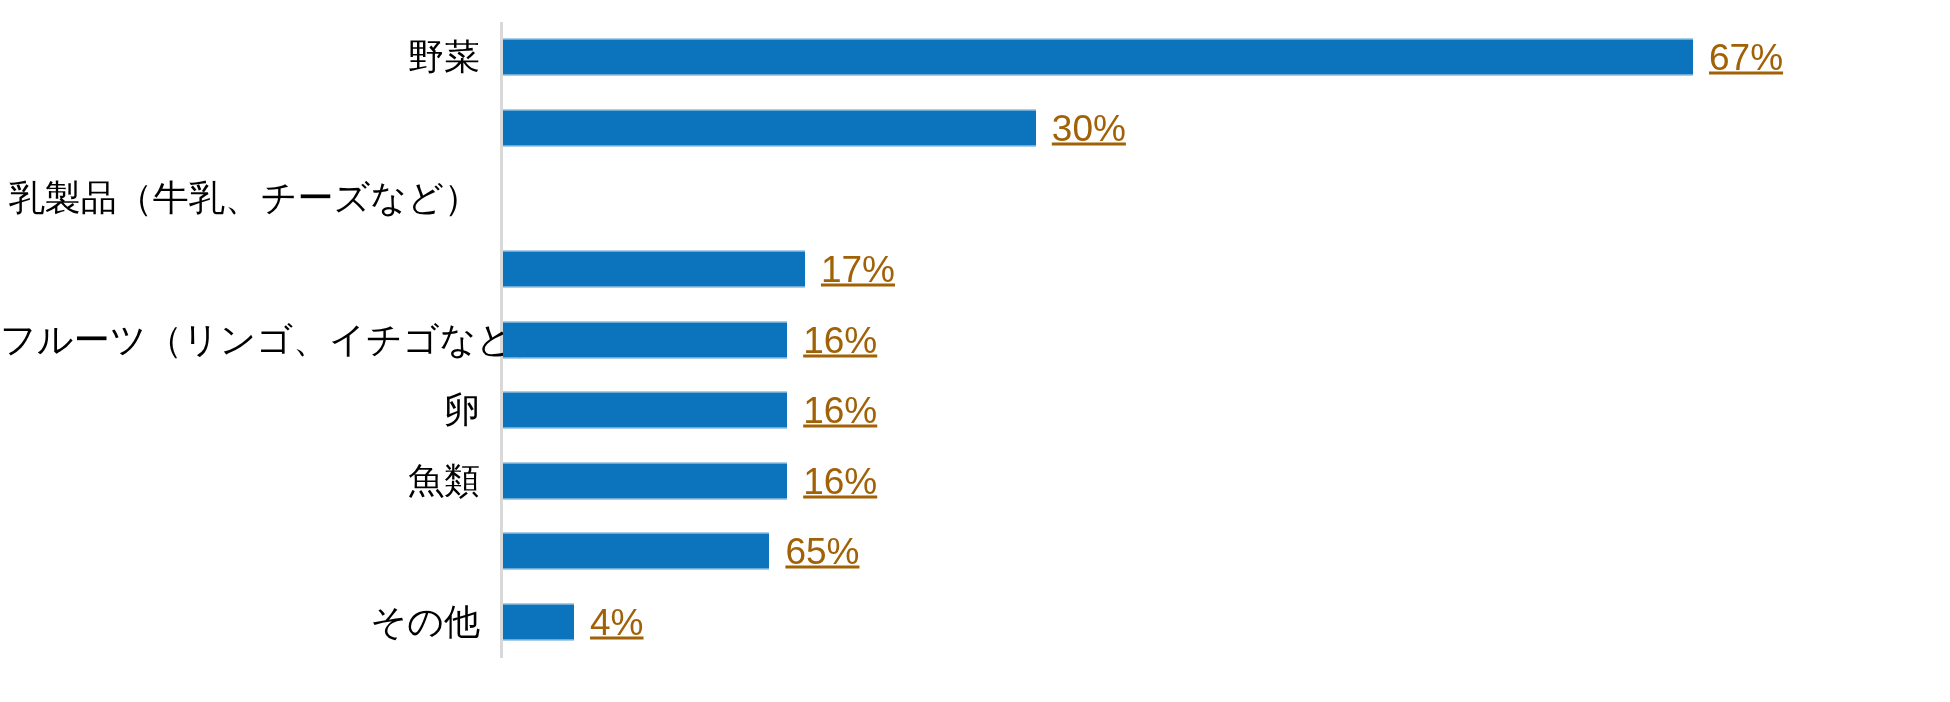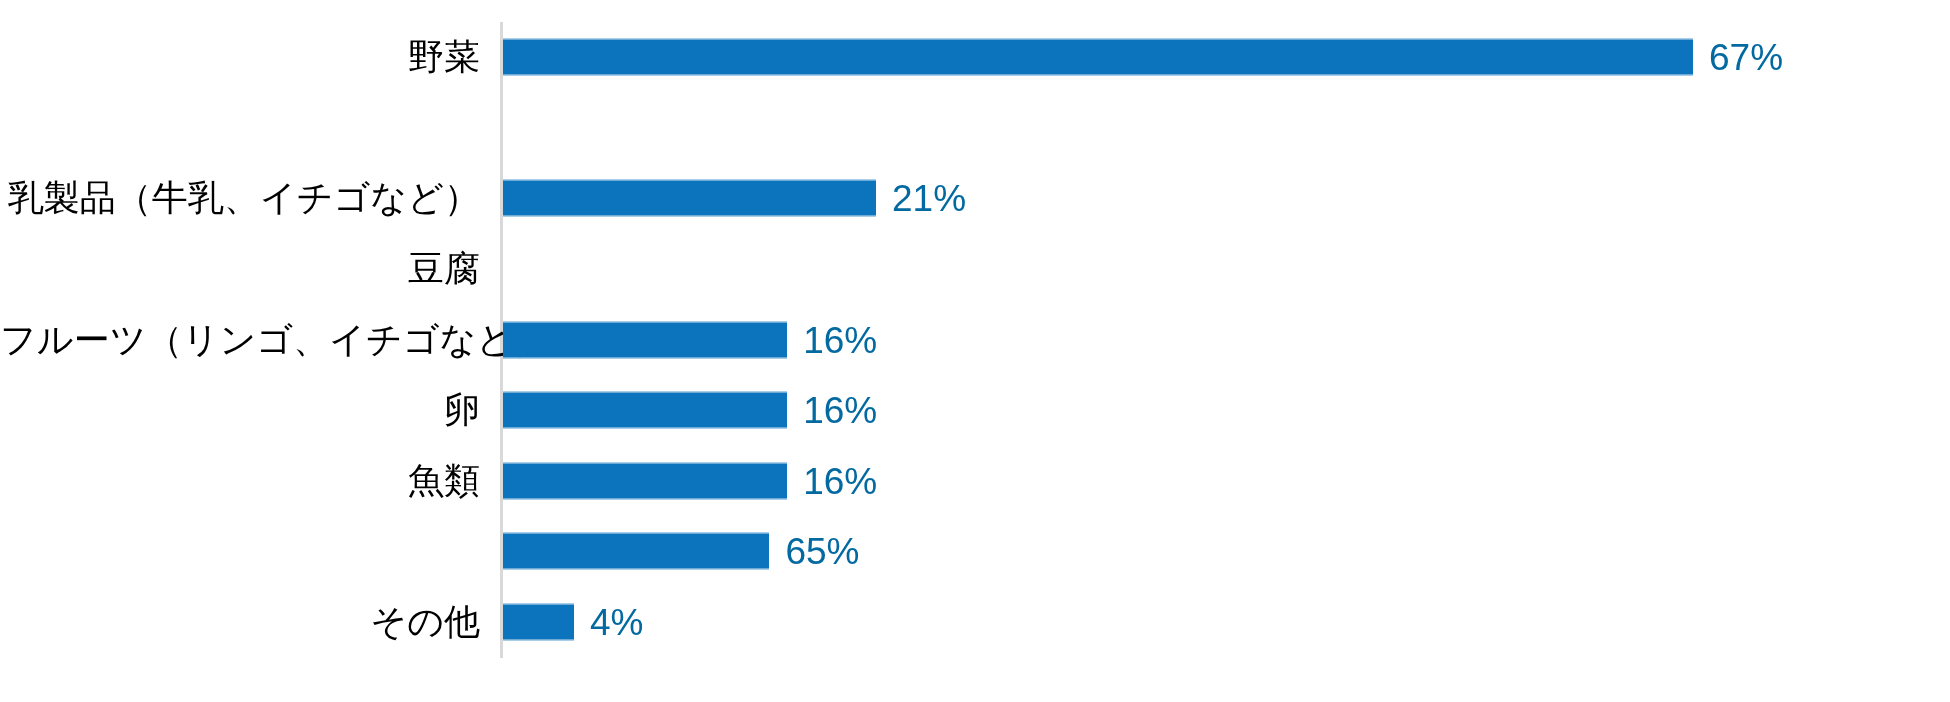--- a/index.html
+++ b/index.html
@@ -64,55 +64,59 @@
   }
   .bar{
     height:37px;
     background:#0C74BC;
     border-top:1px solid #cfe3f2;
     border-bottom:1px solid #cfe3f2;
     box-sizing:border-box;
   }
   .val-label{
     font-size:37px;
-    color:#0369a1;
+    color:#a16207;
     margin-left:16px;
     white-space:nowrap;
     line-height:1;
+    text-decoration:underline;
   }
 </style>
 </head>
 <body style="background: rgb(255, 255, 255);">
 
 <div class="chart">
   <div class="plot">
     <div class="axis-line" style="background: rgb(217, 217, 217);"></div>
     <div class="rows">
 
       <div class="row">
         <div class="cat-label">野菜</div>
         <div class="bar-wrap">
           <div class="bar" style="width: 1190px; background: rgb(12, 116, 188);"></div>
           <div class="val-label">67%</div>
         </div>
       </div>
 
       <div class="row">
-      </div>
-
-      <div class="row">
-        <div class="cat-label">乳製品（牛乳、イチゴなど）</div>
         <div class="bar-wrap">
-          <div class="bar" style="width: 372.985px; background: rgb(12, 116, 188);"></div>
-          <div class="val-label">21%</div>
+          <div class="bar" style="width: 532.836px; background: rgb(12, 116, 188);"></div>
+          <div class="val-label">30%</div>
         </div>
       </div>
 
       <div class="row">
-        <div class="cat-label">豆腐</div>
+        <div class="cat-label">乳製品（牛乳、チーズなど）</div>
+      </div>
+
+      <div class="row">
+        <div class="bar-wrap">
+          <div class="bar" style="width: 301.94px; background: rgb(12, 116, 188);"></div>
+          <div class="val-label">17%</div>
+        </div>
       </div>
 
       <div class="row">
         <div class="cat-label">フルーツ（リンゴ、イチゴなど）</div>
         <div class="bar-wrap">
           <div class="bar" style="width: 284.179px; background: rgb(12, 116, 188);"></div>
           <div class="val-label">16%</div>
         </div>
       </div>
 

